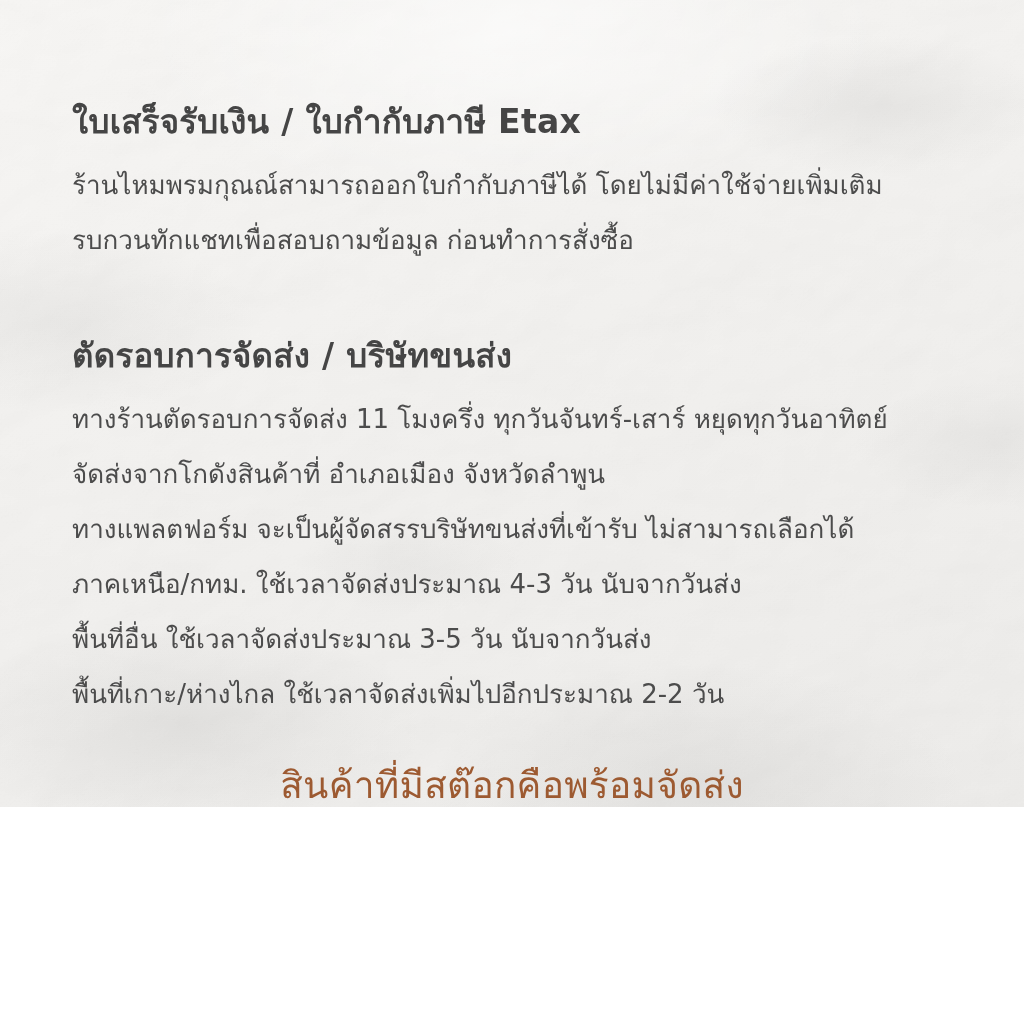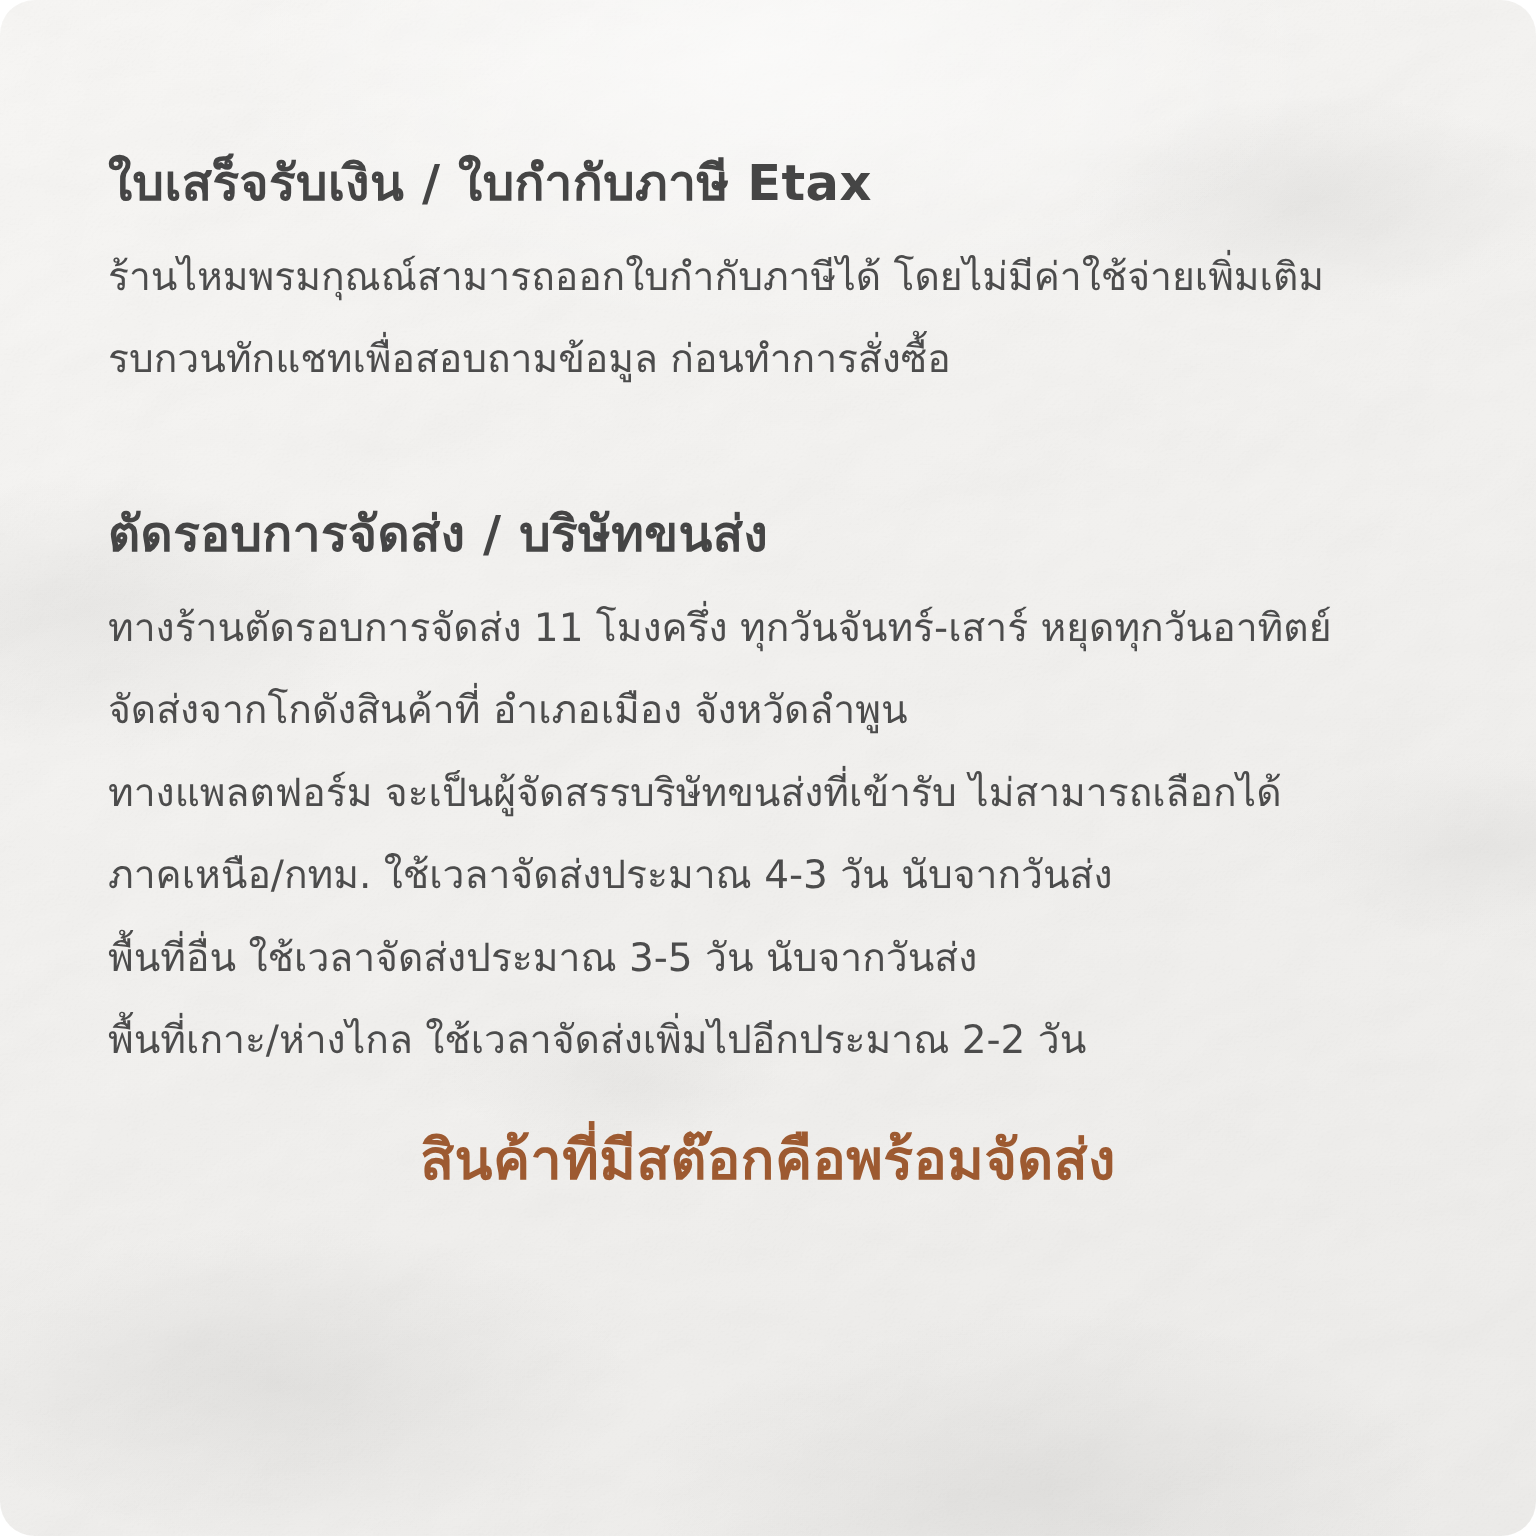--- a/index.html
+++ b/index.html
@@ -8,24 +8,23 @@
   }
   body {
     width: 1024px;
     height: 1024px;
     overflow: hidden;
     font-family: "DejaVu Sans", "Liberation Sans", sans-serif;
   }
   .poster {
     position: relative;
     width: 1024px;
-    height: 1024px;
+    height: 807px;
     background: linear-gradient(160deg, #f9f8f6 0%, #f4f3f1 45%, #efeeec 100%);
     overflow: hidden;
-    border-radius: 23px;
   }
   
   .texture-svg {
     position: absolute;
     inset: 0;
     width: 100%;
     height: 100%;
     opacity: 0.38;
     mix-blend-mode: multiply;
     pointer-events: none;
@@ -72,23 +71,23 @@
   .section .body-line:first-of-type { margin-top: 8px; }
   .footer {
     position: absolute;
     left: 0;
     right: 0;
     top: 738px;
     z-index: 2;
     text-align: center;
   }
   .footer-line {
-    margin: 4px;
+    margin: 16px;
     font-size: 37px;
-    font-weight: bold;
+    font-weight: normal;
     line-height: 64px;
     color: #9d5a31;
     letter-spacing: 0.3px;
   }
 </style>
 </head>
 <body>
 
 <div class="poster">
 

